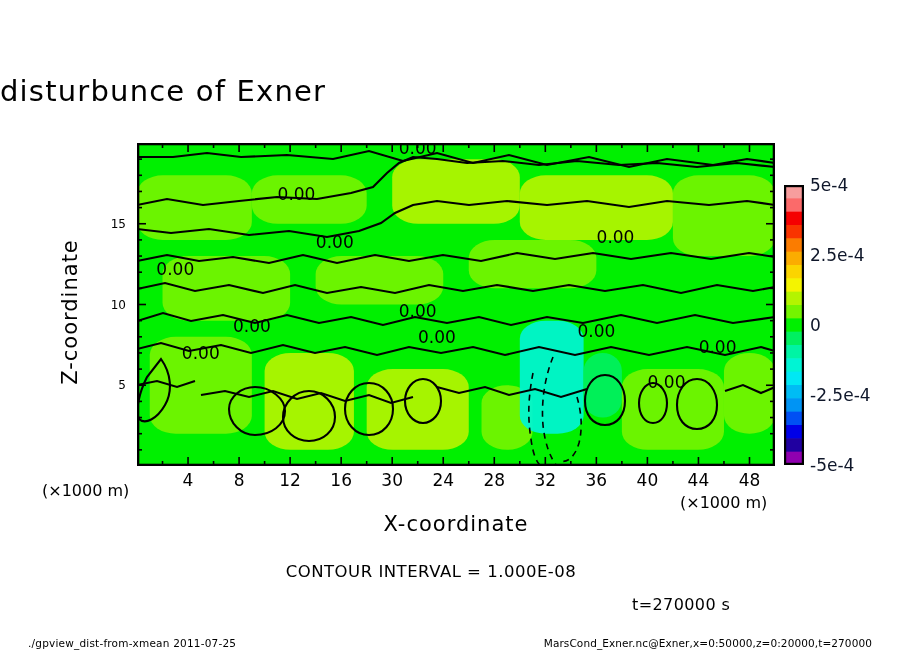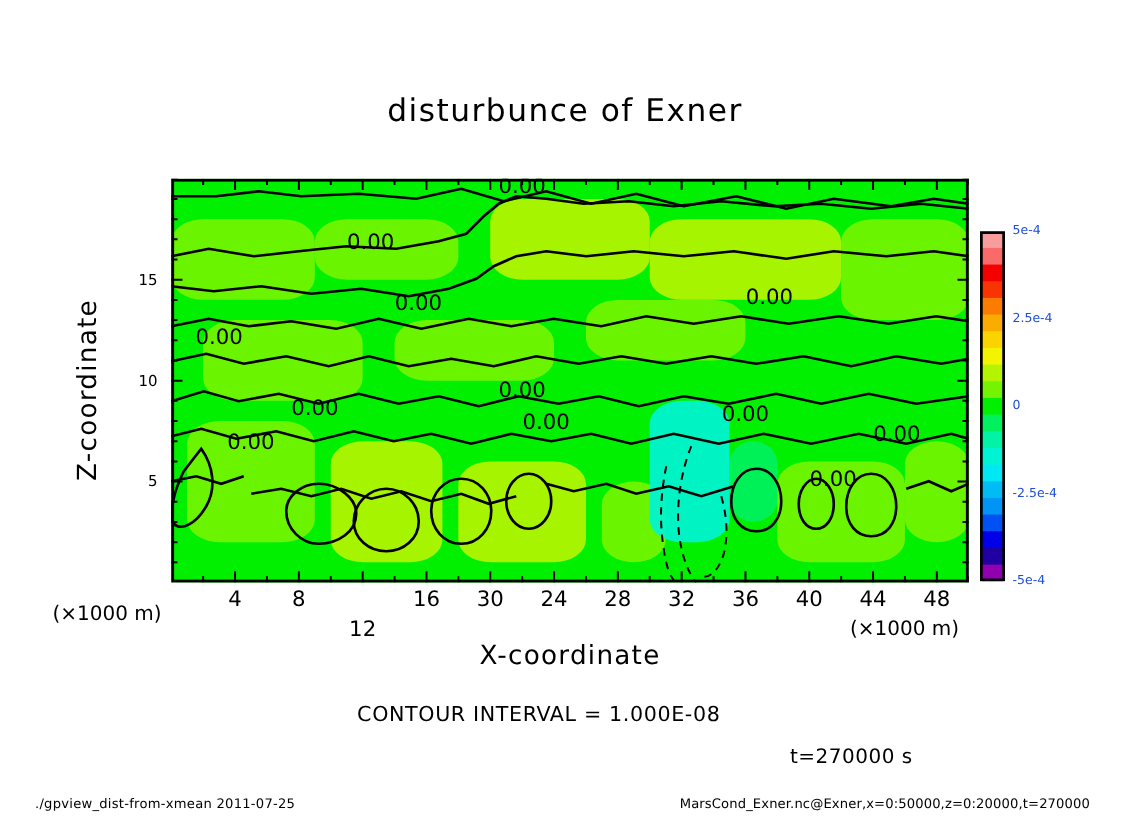--- a/index.html
+++ b/index.html
@@ -17,22 +17,22 @@
   }
   .txt {
     position: absolute;
     color: #000000;
     white-space: nowrap;
     font-family: "DejaVu Sans", sans-serif;
   }
   #plot-title {
     left: 0; top: 74px;
     width: 904px;
-    text-align: center;
-    font-size: 25px;
+    text-align: left;
+    font-size: 29px;
     letter-spacing: 1.2px;
   }
   #x-axis-title {
     left: 137px; top: 512px;
     width: 638px;
     text-align: center;
     font-size: 21px;
     letter-spacing: 1px;
   }
   #y-axis-title {
@@ -76,22 +76,22 @@
   #plot-svg { display: block; }
   #colorbar-wrap {
     position: absolute;
     left: 784px; top: 185px;
     width: 20px; height: 280px;
   }
   #colorbar-svg { display: block; }
   .cbar-tick-label {
     position: absolute;
     left: 810px;
-    font-size: 10px;
-    color: #1d4ed8;
+    font-size: 17px;
+    color: #0f172a;
     white-space: nowrap;
     transform: translateY(-50%);
     font-family: "DejaVu Sans", sans-serif;
   }
   .xtick-label {
     position: absolute;
     top: 470px;
     font-size: 17px;
     color: #000;
     transform: translateX(-50%);
@@ -299,21 +299,21 @@
           <text x="459.35999999999996" y="193.79999999999998" font-size="17" font-family="&quot;DejaVu Sans&quot;, sans-serif" fill="#000000" text-anchor="middle">0.00</text>
           <text x="529.54" y="245.48000000000002" font-size="17" font-family="&quot;DejaVu Sans&quot;, sans-serif" fill="#000000" text-anchor="middle">0.00</text>
           <text x="580.58" y="209.95" font-size="17" font-family="&quot;DejaVu Sans&quot;, sans-serif" fill="#000000" text-anchor="middle">0.00</text>
         </g>
     </svg>
   </div>
 
   <div id="xtick-layer">
       <div class="xtick-label" style="left: 188.04px;">4</div>
       <div class="xtick-label" style="left: 239.08px;">8</div>
-      <div class="xtick-label" style="left: 290.12px; margin-top: 24px;">12</div>
+      <div class="xtick-label" style="left: 290.12px;">12</div>
       <div class="xtick-label" style="left: 341.16px;">16</div>
       <div class="xtick-label" style="left: 392.2px;">30</div>
       <div class="xtick-label" style="left: 443.24px;">24</div>
       <div class="xtick-label" style="left: 494.28px;">28</div>
       <div class="xtick-label" style="left: 545.32px;">32</div>
       <div class="xtick-label" style="left: 596.36px;">36</div>
       <div class="xtick-label" style="left: 647.4px;">40</div>
       <div class="xtick-label" style="left: 698.44px;">44</div>
       <div class="xtick-label" style="left: 749.48px;">48</div>
     </div>

